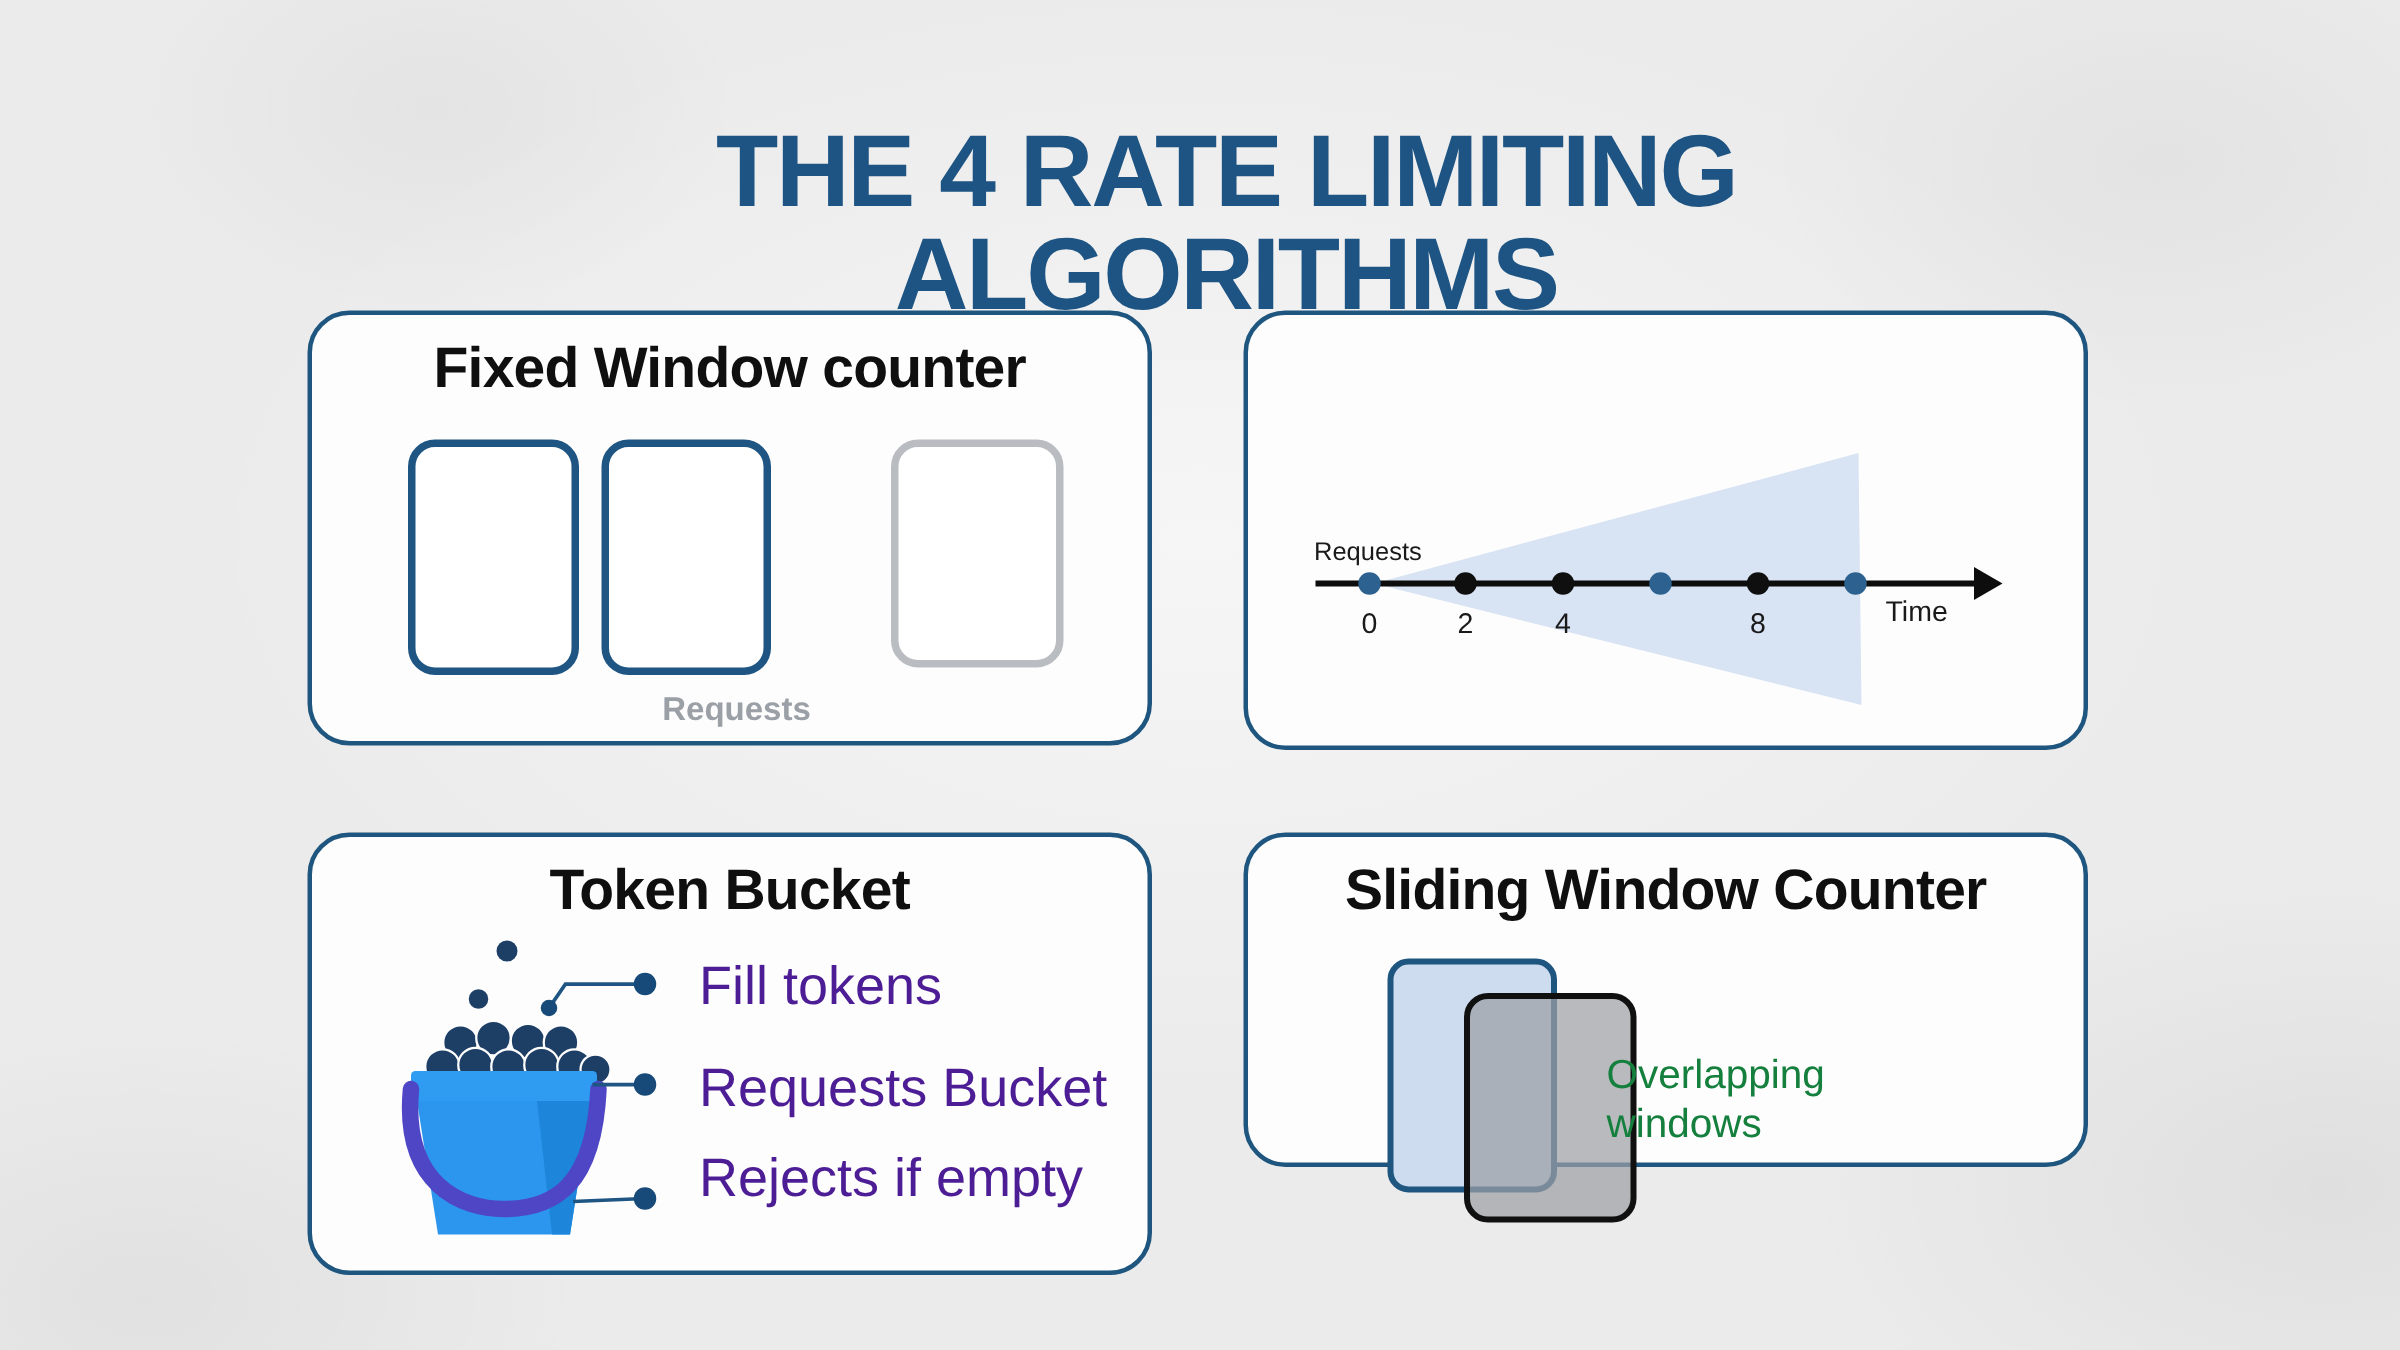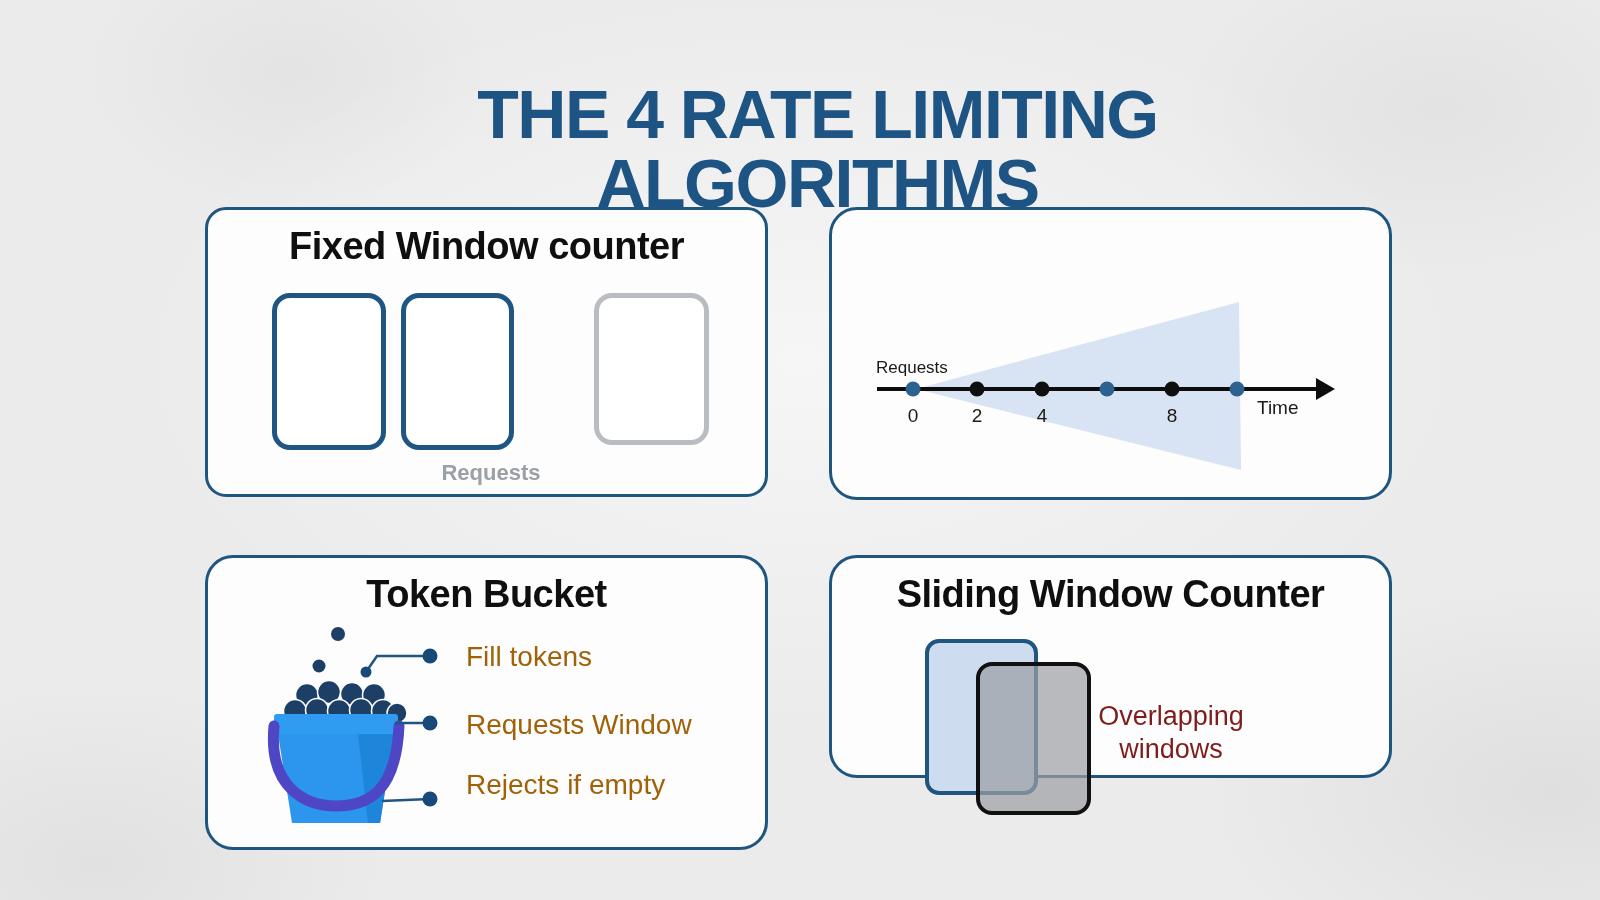--- a/index.html
+++ b/index.html
@@ -20,21 +20,21 @@
   .main-title{
     position:absolute;top:34px;left:0;width:1575px;
     text-align:center;color:#1d5483;
     font-size:68px;font-weight:700;line-height:1.02;letter-spacing:-1.5px;padding-left:30px;
   }
   .panel{
     position:absolute;width:563px;
     background:#fdfdfe;border:3.5px solid #1e567f;border-radius:28px;
     box-sizing:border-box;
   }
-  #panel-fw{left:205px;top:207px;height:290px;border-radius:21px;}
+  #panel-fw{left:205px;top:207px;height:290px;}
   #panel-sl{left:829px;top:207px;height:293px;}
   #panel-tb{left:205px;top:555px;height:295px;}
   #panel-sc{left:829px;top:555px;height:223px;text-decoration:underline;}
   .panel-title{
     position:absolute;top:15px;left:0;right:0;text-align:center;
     font-size:38px;font-weight:700;color:#0f0f0f;letter-spacing:-0.5px;
   }
   
   .fw-rect{position:absolute;background:#fff;border-radius:18px;box-sizing:border-box;}
   .fw-rect.s-filled{border:5px solid #1f5582;}
@@ -49,34 +49,34 @@
   
   svg{position:absolute;left:0;top:0;}
   svg text{font-family:"Liberation Sans", sans-serif;fill:#1a1a1a;}
   circle.s-blue{fill:#2d618f;}
   circle.s-black{fill:#0f0f0f;}
   .tick{font-size:19px;}
   .axis-label{font-size:17px;}
   
   .tb-label{
     position:absolute;left:258px;transform:translateY(-50%);
-    font-size:28px;color:#a16207;white-space:nowrap;
+    font-size:36px;color:#4c1d95;white-space:nowrap;
   }
   #tb-l1{top:99px;}
   #tb-l2{top:167px;}
   #tb-l3{top:227px;}
   
   .sc-rect{position:absolute;box-sizing:border-box;}
   #sc-blue{left:93px;top:81px;width:113px;height:156px;
     background:#cddcef;border:4px solid #1e567f;border-radius:14px;}
   #sc-gray{left:144px;top:104px;width:115px;height:153px;
     background:rgba(157,160,165,0.72);border:4.5px solid #101010;border-radius:16px;}
   .sc-caption{
-    position:absolute;left:239px;top:142px;width:200px;text-align:center;
-    font-size:27px;color:#7f1d1d;line-height:33px;
+    position:absolute;left:239px;top:142px;width:200px;
+    font-size:27px;color:#15803d;line-height:33px;
   }
 </style>
 </head>
 <body>
 
 <div class="stage">
 
   <h1 class="main-title"><span>THE 4 RATE LIMITING</span><br>
     <span>ALGORITHMS</span>
   </h1>
@@ -138,21 +138,21 @@
       <polygon points="150,176 186,176 172,265 160,265" fill="#1d86db"></polygon>
       <path d="M66 168 C60 232 100 248 128 248 C162 248 188 232 191 168" stroke="#4f46c5" stroke-width="11" fill="none" stroke-linecap="round"></path>
 
       <line x1="187" y1="165" x2="222" y2="165" stroke="#1f5582" stroke-width="2.5"></line>
       <circle cx="222" cy="165" r="7.5" fill="#174a78"></circle>
 
       <line x1="174" y1="243" x2="222" y2="241" stroke="#1f5582" stroke-width="2.5"></line>
       <circle cx="222" cy="241" r="7.5" fill="#174a78"></circle>
     </svg>
     <div class="tb-label" id="tb-l1">Fill tokens</div>
-    <div class="tb-label" id="tb-l2">Requests Window</div>
+    <div class="tb-label" id="tb-l2">Requests Bucket</div>
     <div class="tb-label" id="tb-l3">Rejects if empty</div>
   </section>
 
   <section class="panel" id="panel-sc">
     <div class="panel-title">Sliding Window Counter</div>
     <div class="sc-rect" id="sc-blue"></div>
     <div class="sc-rect" id="sc-gray"></div>
     <div class="sc-caption"><span>Overlapping</span><br>
       <span>windows</span>
     </div>

